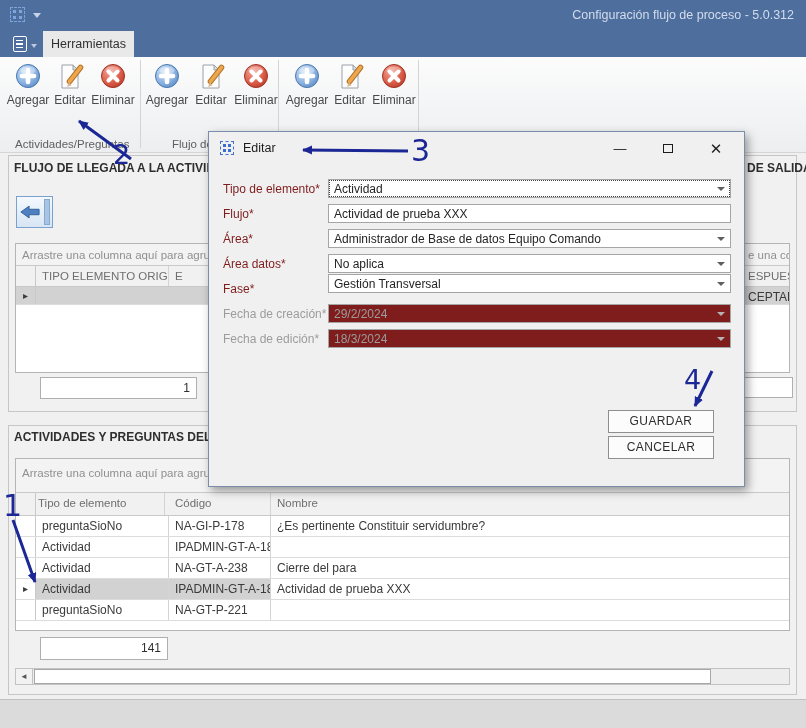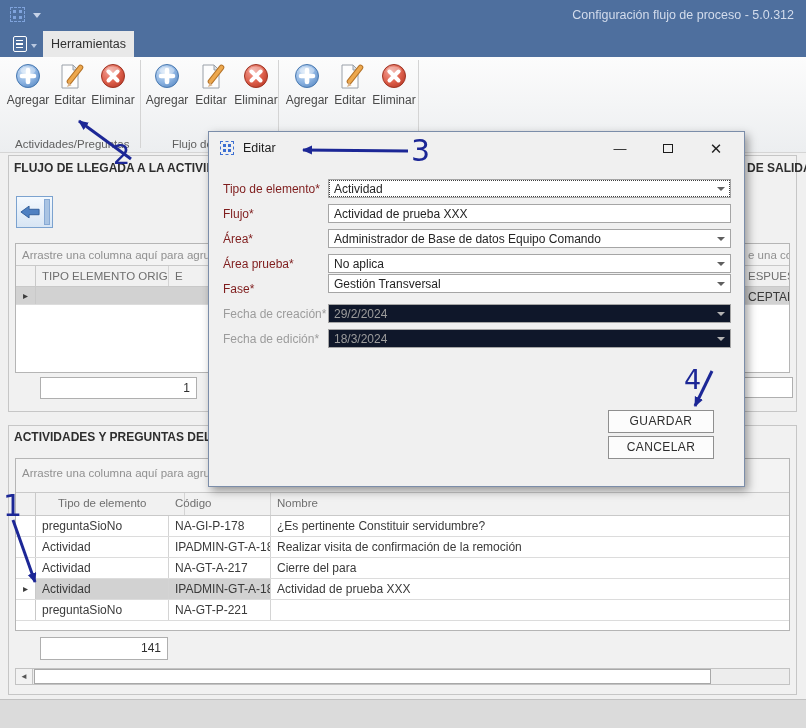--- a/index.html
+++ b/index.html
@@ -77,21 +77,21 @@
     line-height:22px; color:#1c1c1c; font-size:13px; cursor:pointer; }
   #dlg-max i { display:inline-block; width:10px; height:9px; border:1px solid #1c1c1c; margin-top:6px; }
   .fld-label { position:absolute; left:14px; font-size:12px; color:#7f1d1d; white-space:nowrap; }
   .ctrl { position:absolute; left:119px; width:403px; height:19px;
     background:#fff; border:1px solid #a5a5a5; font-size:12px; color:#242424;
     padding:2px 16px 0 5px; white-space:nowrap; overflow:hidden; cursor:pointer; }
   .ctrl .dd { position:absolute; right:5px; top:7px; width:0; height:0;
     border-left:4px solid transparent; border-right:4px solid transparent;
     border-top:4px solid #5f5f5f; }
   .ctrl.focused { outline:1px dotted #3f3f3f; outline-offset:-2px; }
-  .ctrl.disabled { background:#0f172a; color:#9c9c9c; }
+  .ctrl.disabled { background:#7f1d1d; color:#9c9c9c; }
   .ctrl.disabled .dd { border-top-color:#b3b3b3; }
   .fld-label.disabled { color:#9c9c9c; }
   .dlg-btn { position:absolute; left:399px; width:106px; height:23px;
     background:#fcfcfc; border:1px solid #8f8f8f; text-align:center;
     font-size:12px; color:#2d2d2d; line-height:21px; letter-spacing:.4px; cursor:pointer; }
 
   
   #hscroll { left:15px; top:668px; width:775px; height:17px;
     background:#ededed; border:1px solid #c3c3c3; }
   #hs-left { position:absolute; left:0; top:0; width:17px; height:15px;
@@ -266,40 +266,39 @@
     </div>
   </div>
   <div class="abs countbox" style="left:700px;top:377px;width:93px;height:21px"></div>
 
   <div class="abs panel" style="left:8px;top:425px;width:789px;height:270px"></div>
   <div class="abs panel-title" style="left:14px;top:430px">ACTIVIDADES Y PREGUNTAS DEL</div>
   <div class="abs grid" style="left:15px;top:458px;width:775px;height:173px">
     <div class="dragbar" style="height:34px;padding:8px 0 0 6px">Arrastre una columna aquí para agrupar</div>
     <div class="ghead" style="position:relative;height:23px">
       <div class="indicator"></div>
-      <div class="gcell" style="left:36px;width:133px">Tipo de elemento</div>
+      <div class="gcell" style="left:16px;width:133px">Tipo de elemento</div>
       <div class="gcell" style="left:153px;width:102px">Código</div>
       <div class="gcell" style="left:255px;right:0;border-right:none">Nombre</div>
     </div>
     <div class="grow" style="position:relative">
       <div class="indicator"></div>
       <div class="rowcell" style="left:20px;width:133px">preguntaSioNo</div>
       <div class="rowcell" style="left:153px;width:102px">NA-GI-P-178</div>
       <div class="rowcell" style="left:255px;right:0;border-right:none">¿Es pertinente Constituir servidumbre?</div>
     </div>
     <div class="grow" style="position:relative">
       <div class="indicator"></div>
       <div class="rowcell" style="left:20px;width:133px">Actividad</div>
       <div class="rowcell" style="left:153px;width:102px">IPADMIN-GT-A-182</div>
-      <div class="rowcell" style="left:255px;right:0;border-right:none">Realizar visita de confirmación de la remoción</div>
     </div>
     <div class="grow" style="position:relative">
       <div class="indicator"></div>
       <div class="rowcell" style="left:20px;width:133px">Actividad</div>
-      <div class="rowcell" style="left:153px;width:102px">NA-GT-A-217</div>
+      <div class="rowcell" style="left:153px;width:102px">NA-GT-A-238</div>
       <div class="rowcell" style="left:255px;right:0;border-right:none">Cierre del para</div>
     </div>
     <div class="grow" style="position:relative">
       <div class="indicator" style="padding-top:4px">▸</div>
       <div class="rowcell sel" style="left:20px;width:133px">Actividad</div>
       <div class="rowcell sel" style="left:153px;width:102px">IPADMIN-GT-A-181</div>
       <div class="rowcell" style="left:255px;right:0;border-right:none">Actividad de prueba XXX</div>
     </div>
     <div class="grow" style="position:relative">
       <div class="indicator"></div>
@@ -329,21 +328,21 @@
 
     <div class="fld-label" style="top:50px">Tipo de elemento*</div>
     <div class="ctrl focused" style="top:47px"><span>Actividad</span><span class="dd"></span></div>
 
     <div class="fld-label" style="top:75px">Flujo*</div>
     <div class="ctrl" style="top:72px"><span>Actividad de prueba XXX</span></div>
 
     <div class="fld-label" style="top:100px">Área*</div>
     <div class="ctrl" style="top:97px"><span>Administrador de Base de datos Equipo Comando</span><span class="dd"></span></div>
 
-    <div class="fld-label" style="top:125px">Área prueba*</div>
+    <div class="fld-label" style="top:125px">Área datos*</div>
     <div class="ctrl" style="top:122px"><span>No aplica</span><span class="dd"></span></div>
 
     <div class="fld-label" style="top:150px">Fase*</div>
     <div class="ctrl" style="top:142px"><span>Gestión Transversal</span><span class="dd"></span></div>
 
     <div class="fld-label disabled" style="top:175px">Fecha de creación*</div>
     <div class="ctrl disabled" style="top:172px"><span>29/2/2024</span><span class="dd"></span></div>
 
     <div class="fld-label disabled" style="top:200px">Fecha de edición*</div>
     <div class="ctrl disabled" style="top:197px"><span>18/3/2024</span><span class="dd"></span></div>

